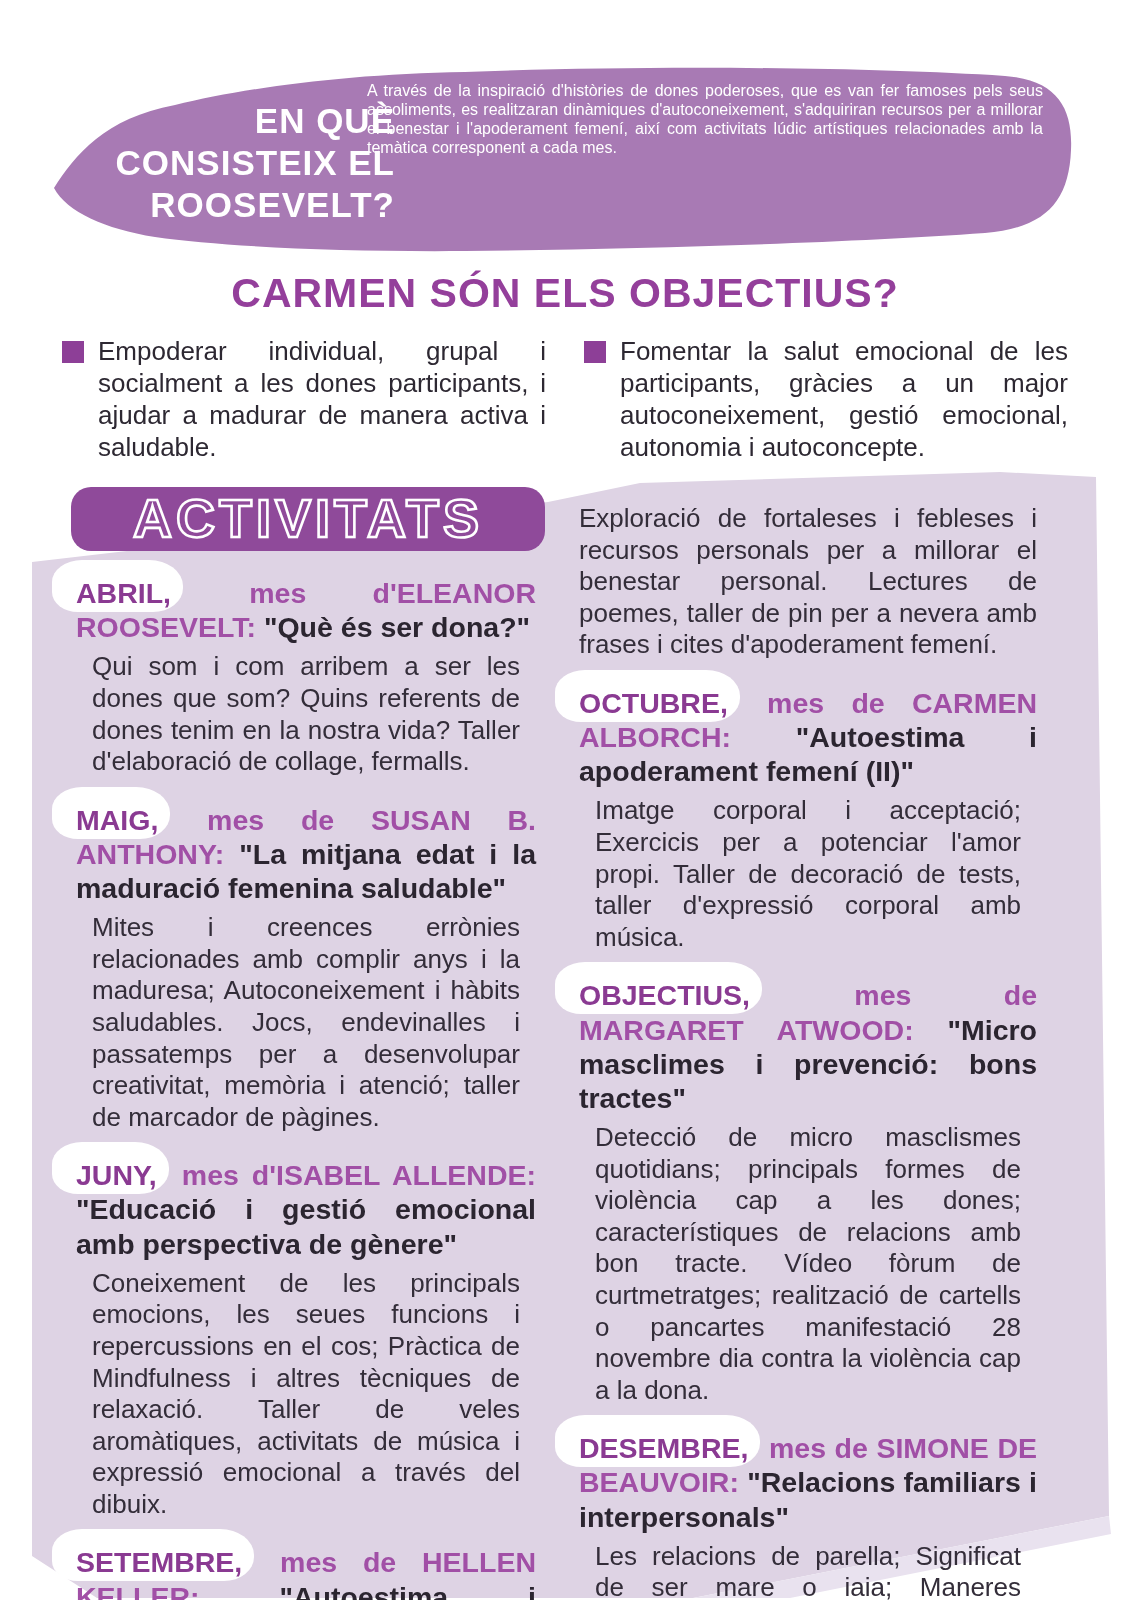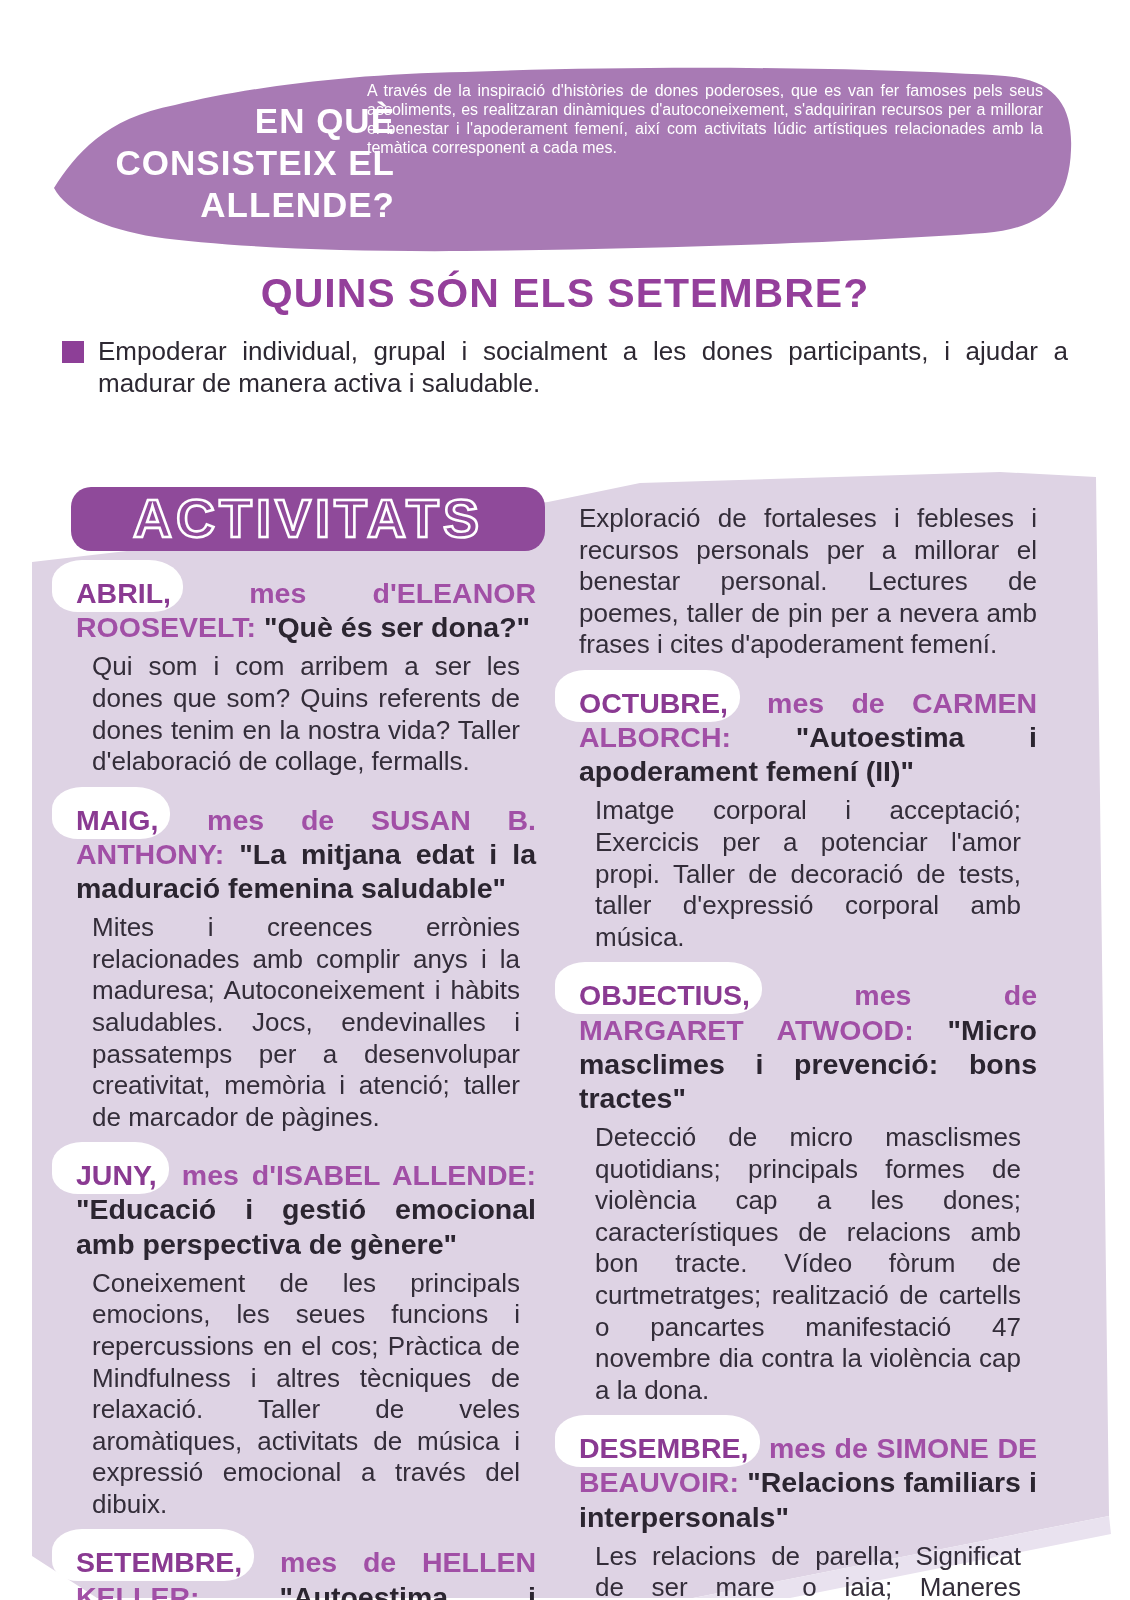--- a/index.html
+++ b/index.html
@@ -53,30 +53,34 @@
         C 600 5, 820 7, 960 16
         C 1012 20, 1028 48, 1026 90
         C 1024 142, 1000 168, 940 173
         C 800 183, 600 189, 420 191
         C 300 192, 180 187, 110 177
         C 60 169, 22 152, 9 128 Z"></path>
     </svg>
     <div class="intro-title">
       <div>EN QUÈ</div>
       <div>CONSISTEIX EL</div>
-      <div>ALLENDE?</div>
+      <div>ROOSEVELT?</div>
     </div>
     <p class="intro-desc">A través de la inspiració d'històries de dones poderoses, que es van fer famoses pels seus assoliments, es realitzaran dinàmiques d'autoconeixement, s'adquiriran recursos per a millorar el benestar i l'apoderament femení, així com activitats lúdic artístiques relacionades amb la temàtica corresponent a cada mes.</p>
   </div>
 
-  <div class="objectives-heading">QUINS SÓN ELS SETEMBRE?</div>
+  <div class="objectives-heading">CARMEN SÓN ELS OBJECTIUS?</div>
   <div class="objectives-row">
     <div class="objective">
       <span class="bullet"></span>
       <p>Empoderar individual, grupal i socialment a les dones participants, i ajudar a madurar de manera activa i saludable.</p>
+    </div>
+    <div class="objective">
+      <span class="bullet"></span>
+      <p>Fomentar la salut emocional de les participants, gràcies a un major autoconeixement, gestió emocional, autonomia i autoconcepte.</p>
     </div>
   </div>
 
   <svg class="activities-bg" width="1130" height="1132" viewBox="0 0 1130 1132">
     <polygon fill="#ded3e4" points="32,94 548,34 640,15 1000,4 1096,9 1109,1048 693,1130 97,1130 32,1088"></polygon>
     <polygon fill="#e9e2ef" points="693,1130 1109,1048 1111,1066 790,1130"></polygon>
   </svg>
 
   <div class="activitats-box">
     <svg width="460" height="80" viewBox="0 0 460 80">
@@ -112,21 +116,21 @@
 
     <p class="cont-para">Exploració de fortaleses i febleses i recursos personals per a millorar el benestar personal. Lectures de poemes, taller de pin per a nevera amb frases i cites d'apoderament femení.</p>
 
     <div class="month-block">
       <p class="month-head"><span class="m-name cloud">OCTUBRE,</span> <span class="m-of">mes de CARMEN ALBORCH:</span> <span class="m-title">"Autoestima i apoderament femení (II)"</span></p>
       <p class="month-body">Imatge corporal i acceptació; Exercicis per a potenciar l'amor propi. Taller de decoració de tests, taller d'expressió corporal amb música.</p>
     </div>
 
     <div class="month-block">
       <p class="month-head"><span class="m-name cloud">OBJECTIUS,</span> <span class="m-of">mes de MARGARET ATWOOD:</span> <span class="m-title">"Micro masclimes i prevenció: bons tractes"</span></p>
-      <p class="month-body">Detecció de micro masclismes quotidians; principals formes de violència cap a les dones; característiques de relacions amb bon tracte. Vídeo fòrum de curtmetratges; realització de cartells o pancartes manifestació 47 novembre dia contra la violència cap a la dona.</p>
+      <p class="month-body">Detecció de micro masclismes quotidians; principals formes de violència cap a les dones; característiques de relacions amb bon tracte. Vídeo fòrum de curtmetratges; realització de cartells o pancartes manifestació 28 novembre dia contra la violència cap a la dona.</p>
     </div>
 
     <div class="month-block">
       <p class="month-head"><span class="m-name cloud">DESEMBRE,</span> <span class="m-of">mes de SIMONE DE BEAUVOIR:</span> <span class="m-title">"Relacions familiars i interpersonals"</span></p>
       <p class="month-body">Les relacions de parella; Significat de ser mare o iaia; Maneres saludables de relacionar-nos amb les altres persones. Realització de targetes nadalenques o de felicitació.</p>
     </div>
 
   </div>
 
 </div>

